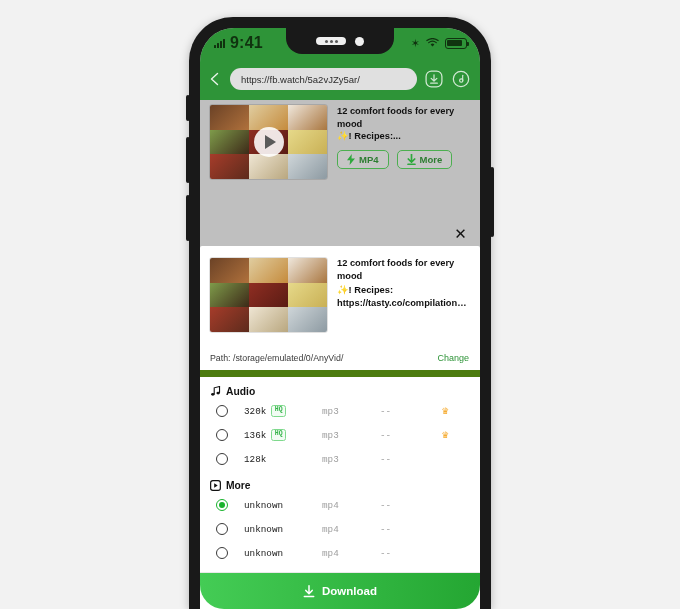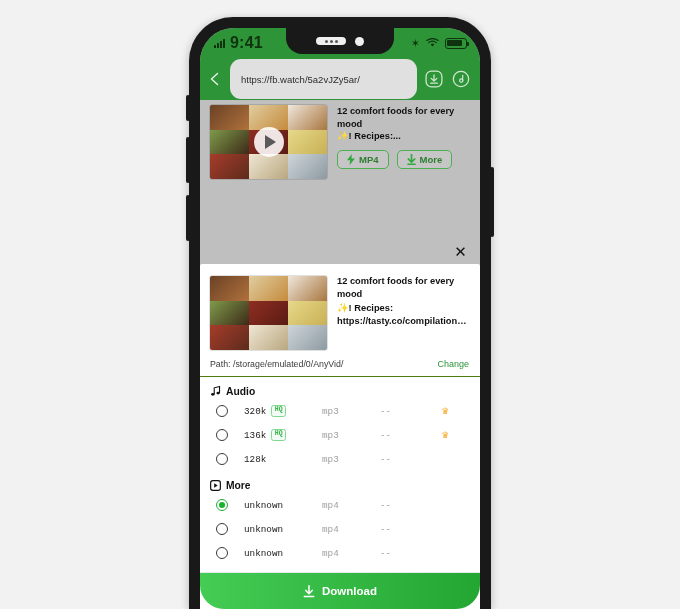--- a/index.html
+++ b/index.html
@@ -75,21 +75,21 @@
 
   
   #browser-bar {
     position: relative; z-index: 5;
     height: 42px; background: #2e9438;
     display: flex; align-items: center; gap: 7px;
     padding: 0 9px 0 7px;
   }
   #back-chevron { width: 16px; height: 16px; flex: 0 0 auto; }
   #url-field {
-    flex: 1 1 auto; height: 40px; background: #e0e0e0; border-radius: 11px;
+    flex: 1 1 auto; height: 22px; background: #e0e0e0; border-radius: 11px;
     display: flex; align-items: center; padding: 0 11px;
     font-size: 9.5px; color: #2d2d2d; overflow: hidden; white-space: nowrap;
   }
   .bar-icon { width: 20px; height: 20px; flex: 0 0 auto; opacity: .92; }
 
   
   #page-body { position: relative; background: #bfbfbf; min-height: 190px; }
   #batch-download-row {
     display: flex; justify-content: flex-end;
     padding: 6px 10px 4px 0;
@@ -143,21 +143,22 @@
   }
 
   #sheet-head { display: flex; gap: 9px; padding: 0 11px 0 9px; }
   .sheet-title { font-size: 9.3px; font-weight: 700; color: #111; line-height: 1.45; }
   .sheet-link  { font-size: 9.3px; font-weight: 700; color: #111; line-height: 1.45;
      overflow:hidden; text-overflow: ellipsis; white-space: nowrap; }
 
   #path-row {
     display: flex; align-items: center; justify-content: space-between;
     padding: 8px 11px 7px 10px;
-    border-bottom: 1px solid #4d7c0f;
+    border-bottom: 7px solid #4d7c0f;
+    margin-top: 12px;
   }
   #path-text { font-size: 8.8px; color: #3a3a3a; }
   #change-link { font-size: 9px; color: #2e9438; font-weight: 500; }
 
   .section-head {
     display: flex; align-items: center; gap: 5px;
     padding: 9px 0 2px 10px;
     font-size: 10.3px; font-weight: 700; color: #111;
   }
   .section-head svg { display: block; }

